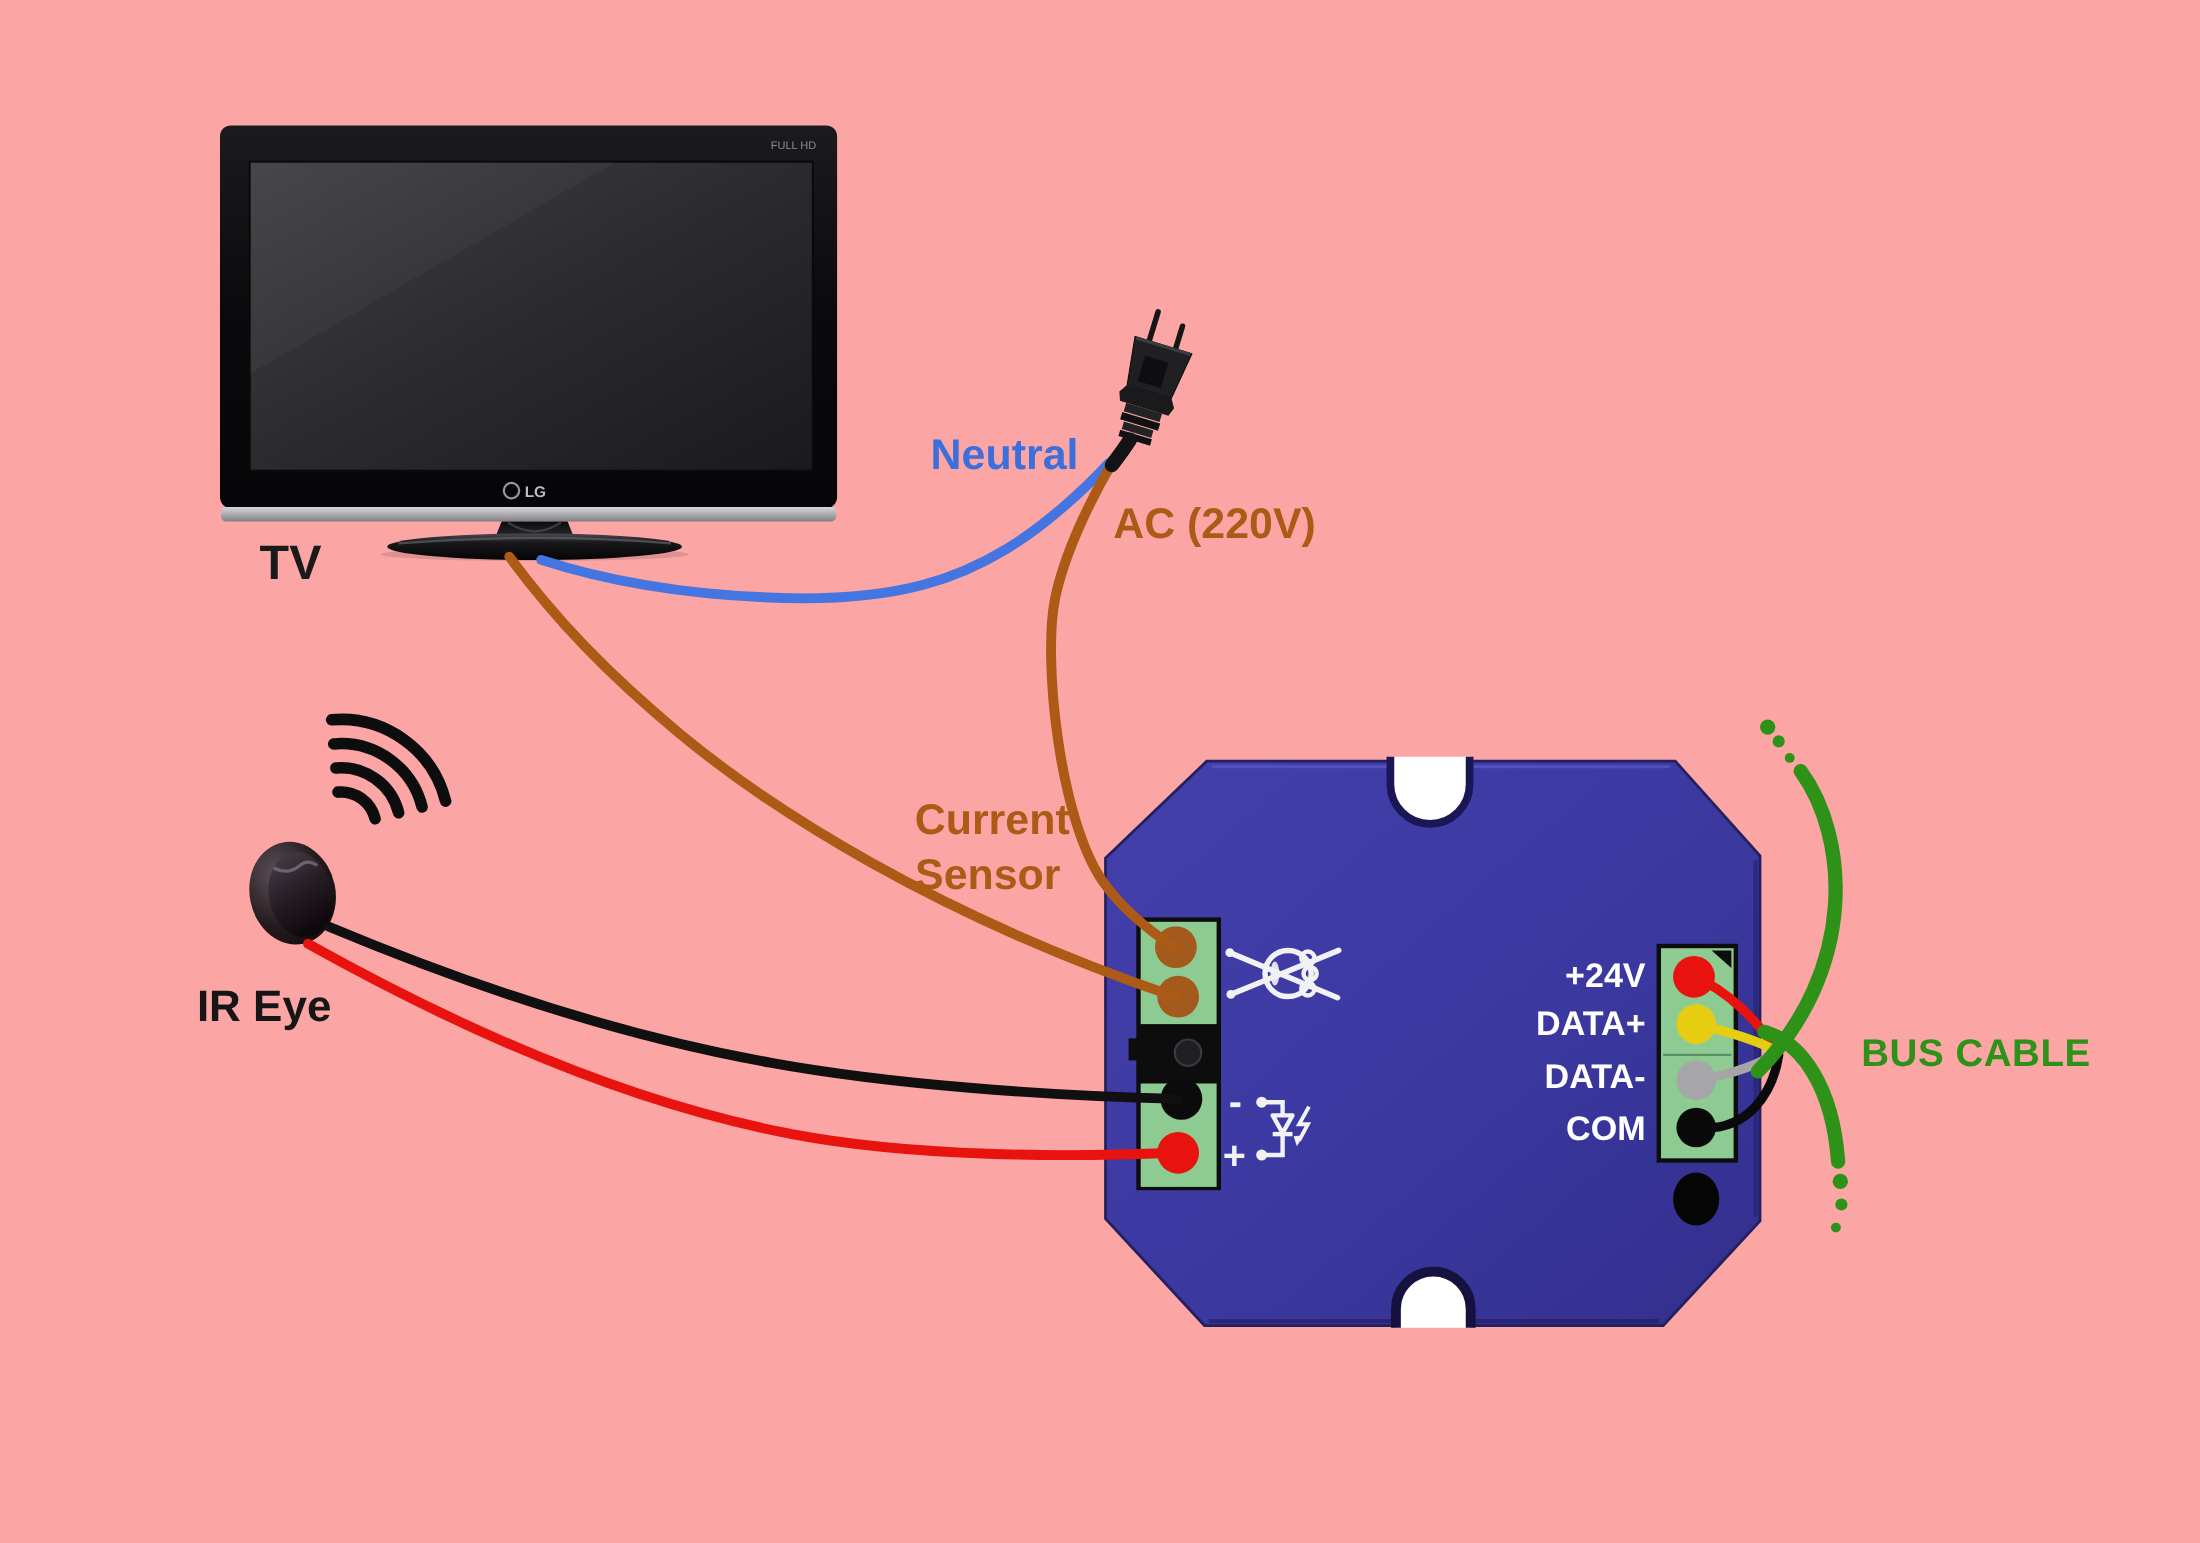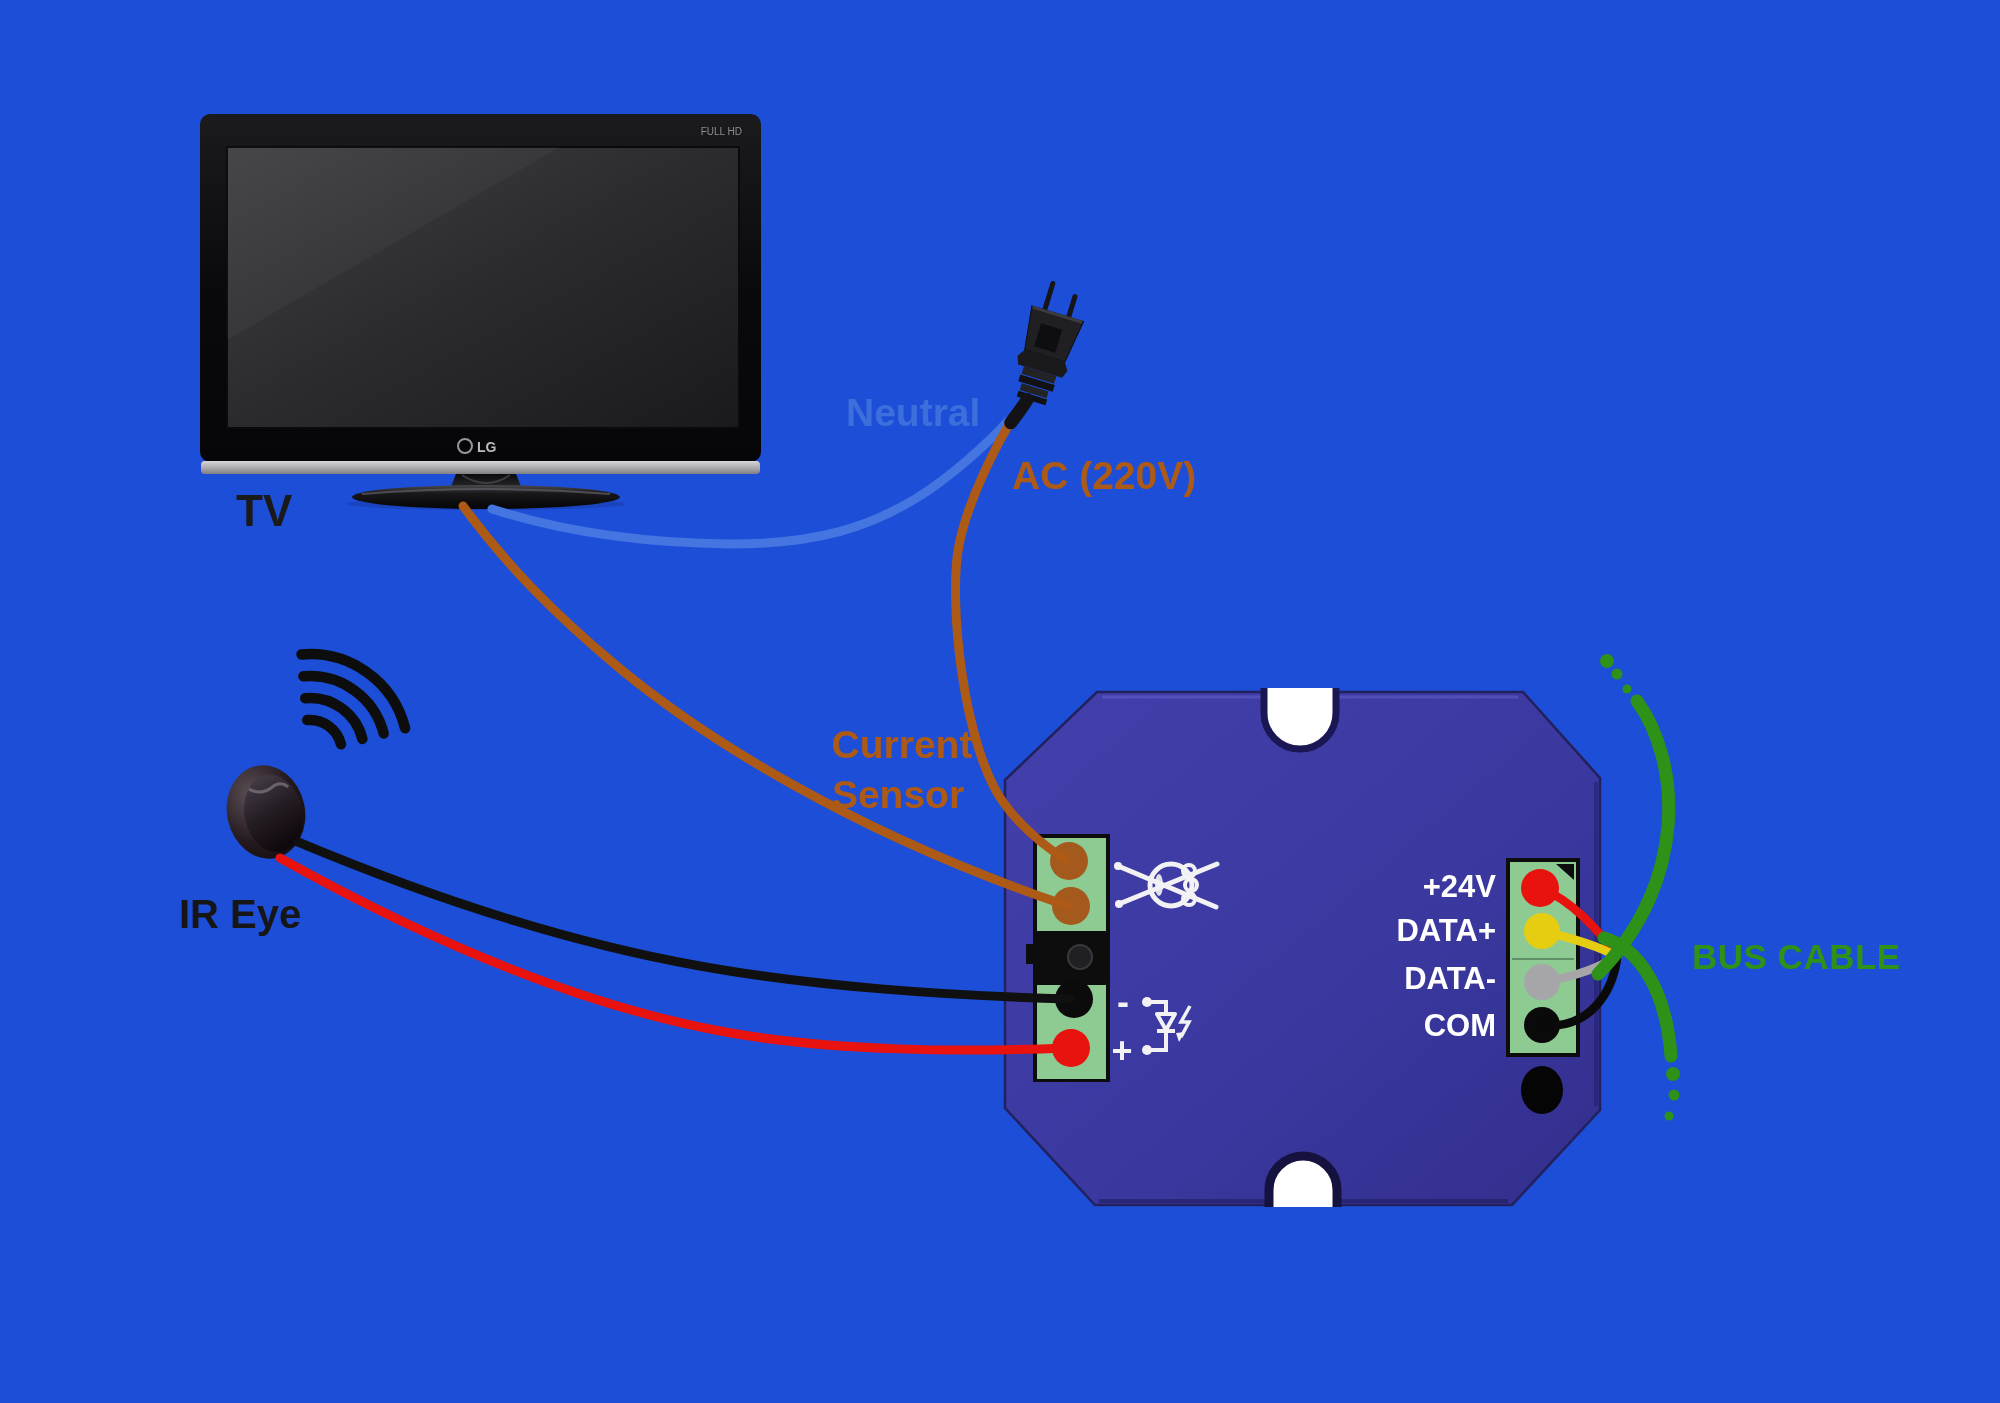--- a/index.html
+++ b/index.html
@@ -1,16 +1,16 @@
 <!DOCTYPE html>
 <html><head>
 <meta charset="utf-8">
 <style>
   html,body{margin:0;padding:0;background:#ffffff;}
-  .stage{position:relative;width:2000px;height:1403px;background:#1d4ed8;overflow:hidden;
+  .stage{position:relative;width:2000px;height:1403px;background:#fca5a5;overflow:hidden;
          font-family:"Liberation Sans","DejaVu Sans",sans-serif;}
   svg{display:block}
   text{font-family:"Liberation Sans","DejaVu Sans",sans-serif;}
 </style>
 </head>
 <body>
 
 <div class="stage">
 <svg width="2000" height="1403" viewBox="0 0 2000 1403">
   <defs>

